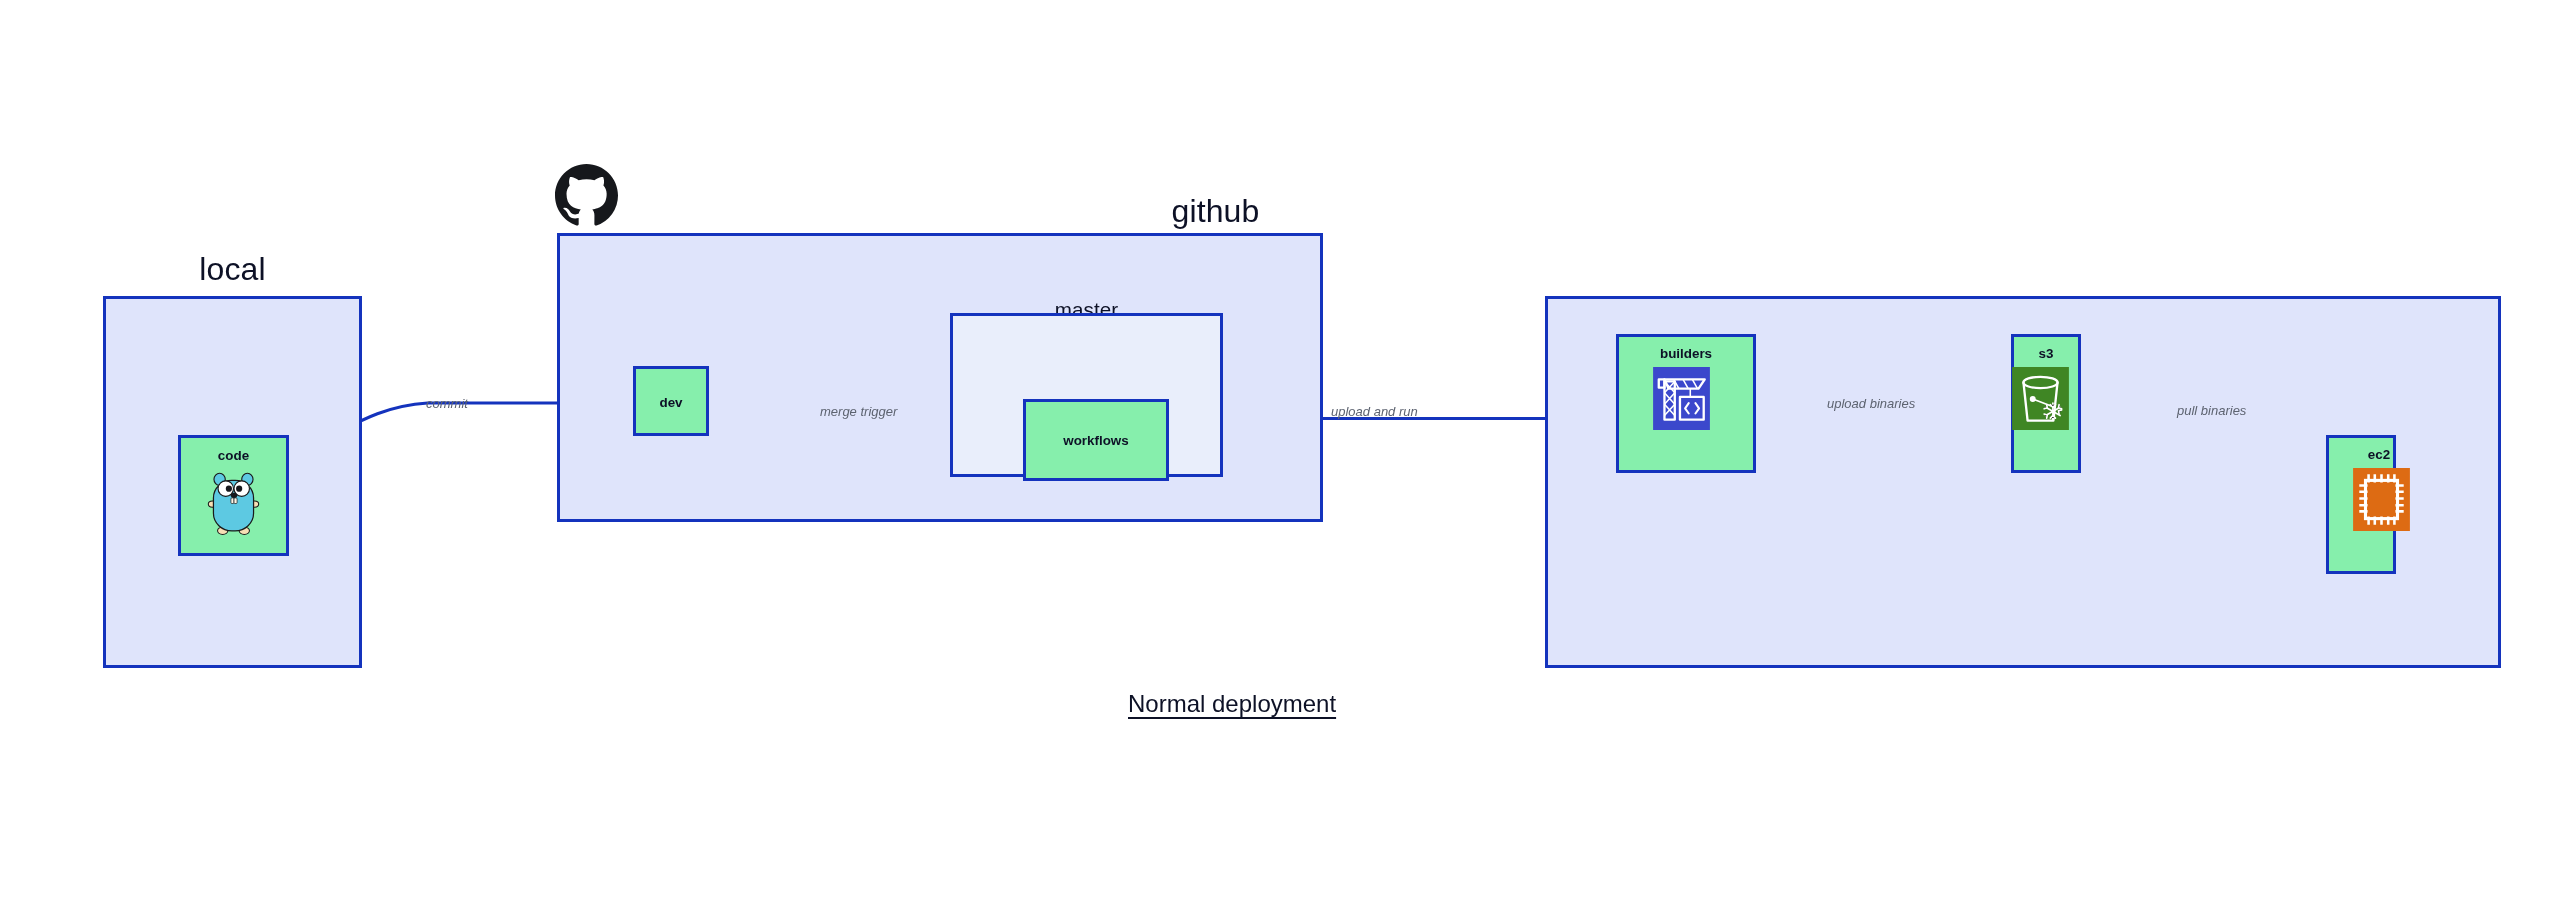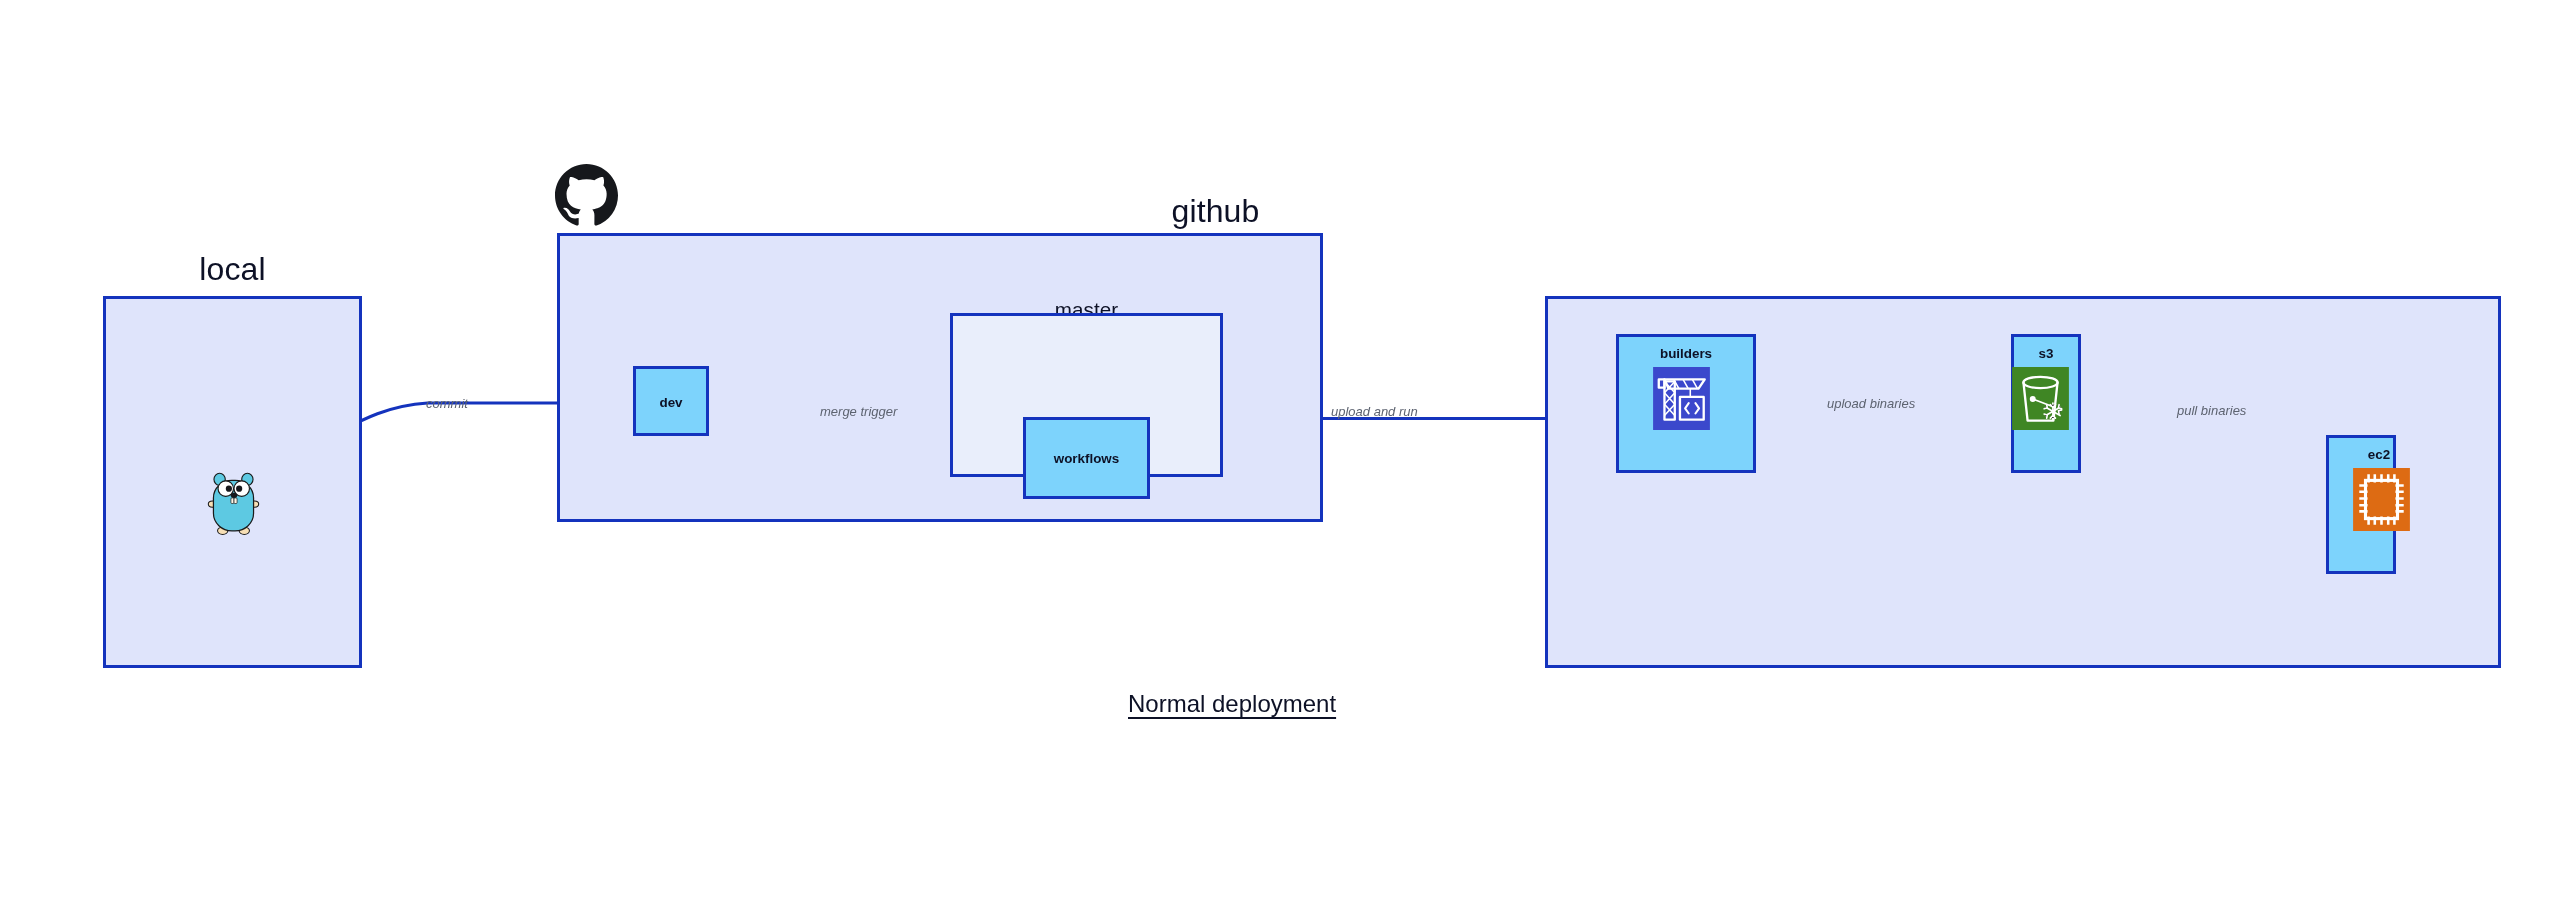--- a/index.html
+++ b/index.html
@@ -42,21 +42,21 @@
   .sub-box {
     position: absolute;
     background: #e9eefb;
     border: 3.1px solid #1433bd;
     box-sizing: border-box;
   }
 
   
   .node-box {
     position: absolute;
-    background: #7dd3fc;
+    background: #86efac;
     border: 3.1px solid #1433bd;
     box-sizing: border-box;
   }
   .node-title {
     position: absolute;
     left: 0;
     right: 0;
     text-align: center;
     font-size: 13.4px;
     font-weight: 700;
@@ -118,20 +118,23 @@
 
     <path d="M 3409,782 L 3899,782" fill="none" stroke="#1433bd" stroke-width="6" marker-end="url(#arrowhead)"></path>
 
     <path d="M 4040,782 C 4140,786 4200,812 4250,822
              C 4340,840 4440,900 4512,915" fill="none" stroke="#1433bd" stroke-width="6" marker-end="url(#arrowhead)"></path>
   </svg>
 
   <div class="group-label" style="left:103px; top:251px; width:259px;">local</div>
   <div class="group-box" style="left:103px; top:296px; width:259px; height:372px;"></div>
 
+  <div class="node-box" style="left:178px; top:435px; width:111px; height:121px;">
+    <div class="node-title" style="top:10.3px;">code</div>
+  </div>
 
   <svg class="icon-svg" style="left:205px; top:466px;" width="57" height="72" viewBox="0 0 110 140">
 
     <ellipse cx="28" cy="26" rx="11" ry="12" fill="#5dc9e2" stroke="#1a1a1a" stroke-width="2.2"></ellipse>
     <ellipse cx="82" cy="26" rx="11" ry="12" fill="#5dc9e2" stroke="#1a1a1a" stroke-width="2.2"></ellipse>
 
     <ellipse cx="14" cy="74" rx="8" ry="6" fill="#f7dfb5" stroke="#1a1a1a" stroke-width="2"></ellipse>
     <ellipse cx="96" cy="74" rx="8" ry="6" fill="#f7dfb5" stroke="#1a1a1a" stroke-width="2"></ellipse>
 
     <ellipse cx="34" cy="126" rx="10" ry="7" fill="#f7dfb5" stroke="#1a1a1a" stroke-width="2"></ellipse>
@@ -164,21 +167,21 @@
          0 1.07-.01 1.93-.01 2.2 0 .21.15.46.55.38A8.01 8.01 0 0 0 16 8c0-4.42-3.58-8-8-8z"></path>
   </svg>
 
   <div class="node-box" style="left:633px; top:366px; width:76px; height:70px;">
     <div class="node-title" style="top:26px;">dev</div>
   </div>
 
   <div class="group-label" style="left:950px; top:270px; width:273px; font-size:20.6px;margin-top:28px;">master</div>
   <div class="sub-box" style="left:950px; top:313px; width:273px; height:164px;"></div>
 
-  <div class="node-box" style="left:1023px; top:399px; width:127px; height:82px;margin-top:18px;">
+  <div class="node-box" style="left:1023px; top:399px; width:146px; height:82px;">
     <div class="node-title" style="top:31px;">workflows</div>
   </div>
 
   <div class="group-label" style="left:1545px; top:251px; width:956px;margin-top:42px;">aws</div>
   <div class="group-box" style="left:1545px; top:296px; width:956px; height:372px;"></div>
 
   <div class="node-box" style="left:1616px; top:334px; width:140px; height:139px;">
     <div class="node-title" style="top:9.3px;">builders</div>
   </div>
 

